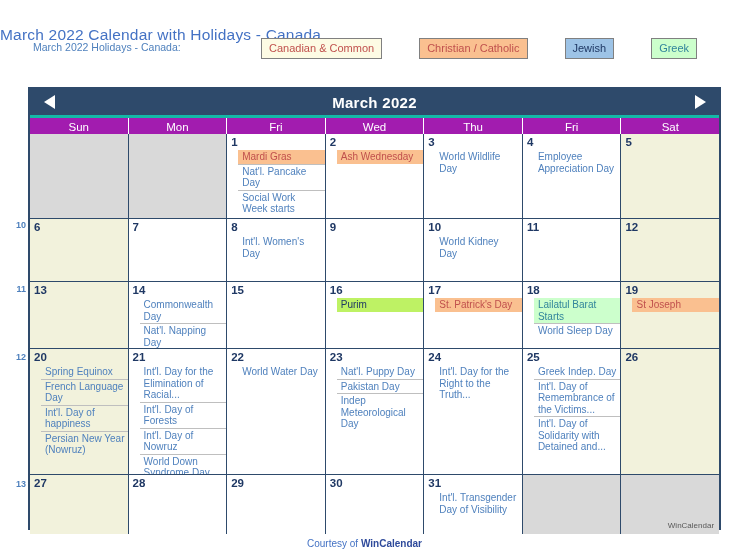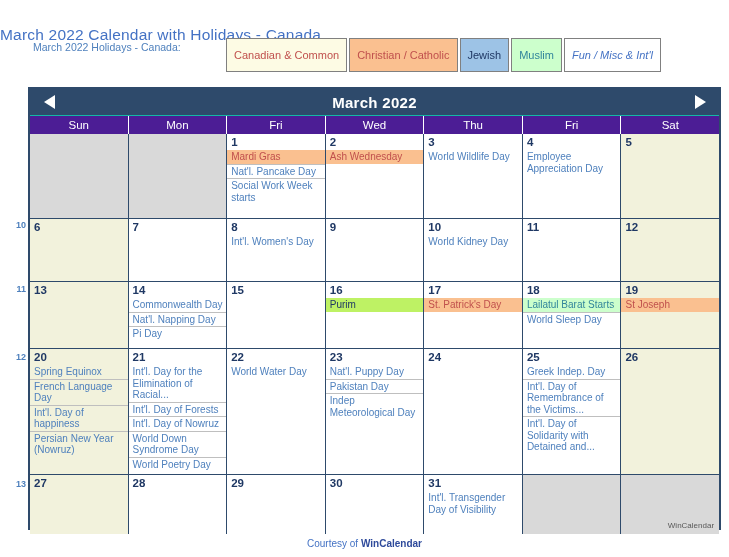--- a/index.html
+++ b/index.html
@@ -47,26 +47,27 @@
     position: absolute;
     left: 226px; top: 0px;
     display: flex;
     height: 21px;
   }
   .chip {
     display: flex;
     align-items: center;
     justify-content: center;
     padding: 0 7px;
-    height: 34px;
+    height: 21px;
     font-size: 11px;
     line-height: 1;
     border: 1px solid #808080;
     margin-right: 2px;
     white-space: nowrap;
+    margin-left: 35px;
   }
   .chip.canadian  { background: #FDFBE4; color: #C0504D; }
   .chip.christian { background: #FAC090; color: #C0504D; }
   .chip.jewish    { background: #9DC3E6; color: #1F3864; }
   .chip.muslim    { background: #CCFFCC; color: #31859B; }
   .chip.fun       { background: #FFFFFF; color: #4472C4; margin-right: 0; }
 
   
   .cal-wrap {
     position: absolute;
@@ -108,22 +109,22 @@
   .tri-right {
     width: 0; height: 0;
     border-top: 7px solid transparent;
     border-bottom: 7px solid transparent;
     border-left: 11px solid #ffffff;
   }
 
   .dow-row {
     display: flex;
     height: 19px;
-    background: #4c1d95;
-    border-top: 1px solid #14b8a6;
+    background: #a21caf;
+    border-top: 3px solid #14b8a6;
   }
   .dow {
     flex: 1 1 0;
     text-align: center;
     color: #ffffff;
     font-size: 11.5px;
     line-height: 19px;
     border-right: 1px solid #ffffff;
   }
   .dow:last-child { border-right: none; }
@@ -147,21 +148,21 @@
   .day-cell.weekend { background: #F2F2DC; }
   .day-cell.outside { background: #D9D9D9; }
 
   .day-num {
     font-size: 11.5px;
     font-weight: bold;
     color: #1F3864;
     padding: 2px 0 1px 4px;
     line-height: 13px;
   }
-  .ev-list { display: block; }
+  .ev-list { display: block; padding-left: 11px; }
   .event {
     font-size: 10px;
     line-height: 11.5px;
     color: #4F81BD;
     padding: 1px 3px 1px 4px;
     border-top: 1px solid #BFBFBF;
     word-wrap: break-word;
   }
   .event.first { border-top: none; }
   .event.cat-christian { background: #FAC090; color: #C0504D; }
@@ -201,21 +202,21 @@
 <div id="page">
 
   <div class="page-title">March 2022 Calendar with Holidays - Canada</div>
 
   <div class="legend-row">
     <div class="legend-label">March 2022 Holidays - Canada:</div>
     <div class="legend-chips" id="legend-chips">
         <div class="chip canadian" style="background: rgb(253, 251, 228); color: rgb(192, 80, 77);">Canadian &amp; Common</div>
         <div class="chip christian" style="background: rgb(250, 192, 144); color: rgb(192, 80, 77);">Christian / Catholic</div>
         <div class="chip jewish" style="background: rgb(157, 195, 230); color: rgb(31, 56, 100);">Jewish</div>
-        <div class="chip muslim" style="background: rgb(204, 255, 204); color: rgb(49, 133, 155);">Muslim</div>
+        <div class="chip muslim" style="background: rgb(204, 255, 204); color: rgb(49, 133, 155);">Greek</div>
         <div class="chip fun" style="background: rgb(255, 255, 255); color: rgb(68, 114, 196); font-style: italic;">Fun / Misc &amp; Int'l</div>
       </div>
   </div>
 
   <div class="cal-wrap">
 
     <div class="month-bar">
       <div class="nav-arrow prev">
         <span class="tri-left"></span>
       </div>
@@ -368,20 +369,23 @@
           <div class="day-cell">
             <div class="day-num">23</div>
             <div class="ev-list">
               <div class="event first">Nat'l. Puppy Day</div>
               <div class="event">Pakistan Day</div>
               <div class="event">Indep Meteorological Day</div>
             </div>
           </div>
           <div class="day-cell">
             <div class="day-num">24</div>
+            <div class="ev-list">
+              <div class="event first">Int'l. Day for the Right to the Truth...</div>
+            </div>
           </div>
           <div class="day-cell">
             <div class="day-num">25</div>
             <div class="ev-list">
               <div class="event first">Greek Indep. Day</div>
               <div class="event">Int'l. Day of Remembrance of the Victims...</div>
               <div class="event">Int'l. Day of Solidarity with Detained and...</div>
             </div>
           </div>
           <div class="day-cell weekend">

